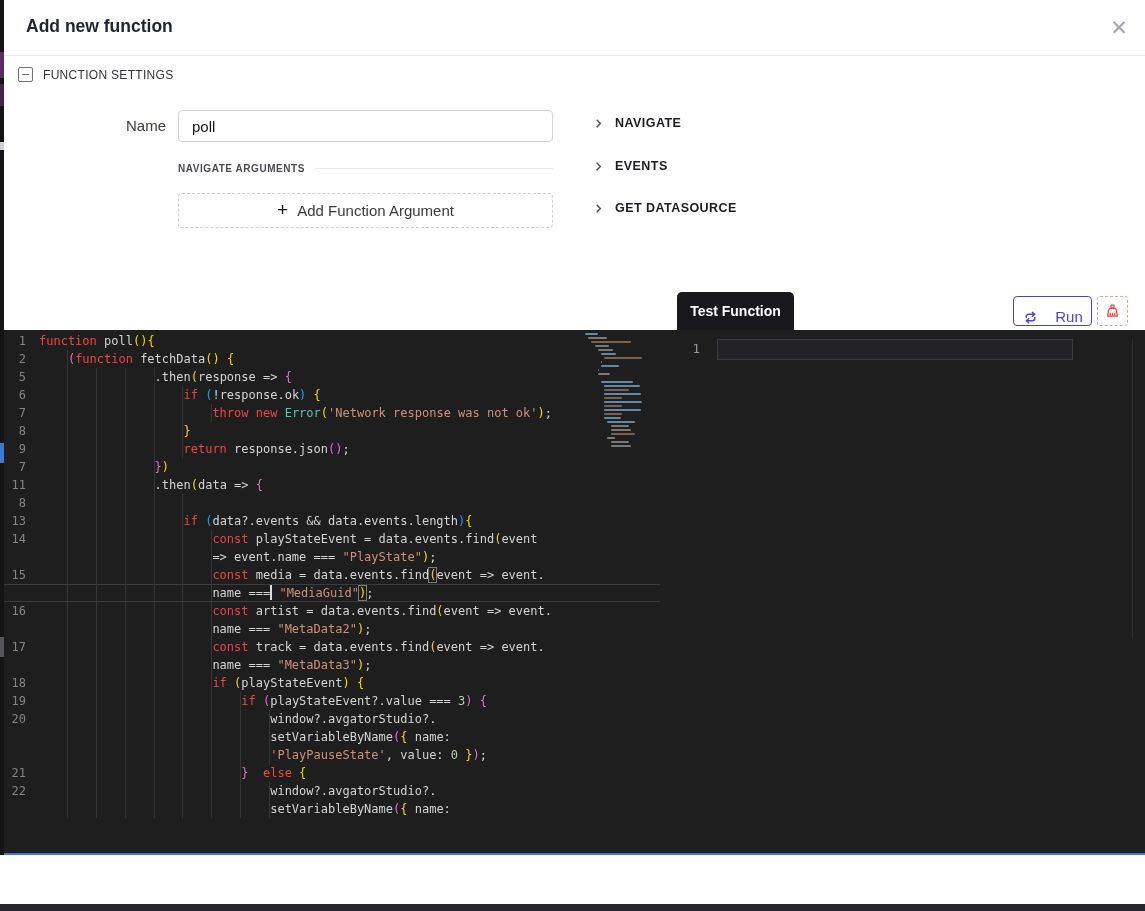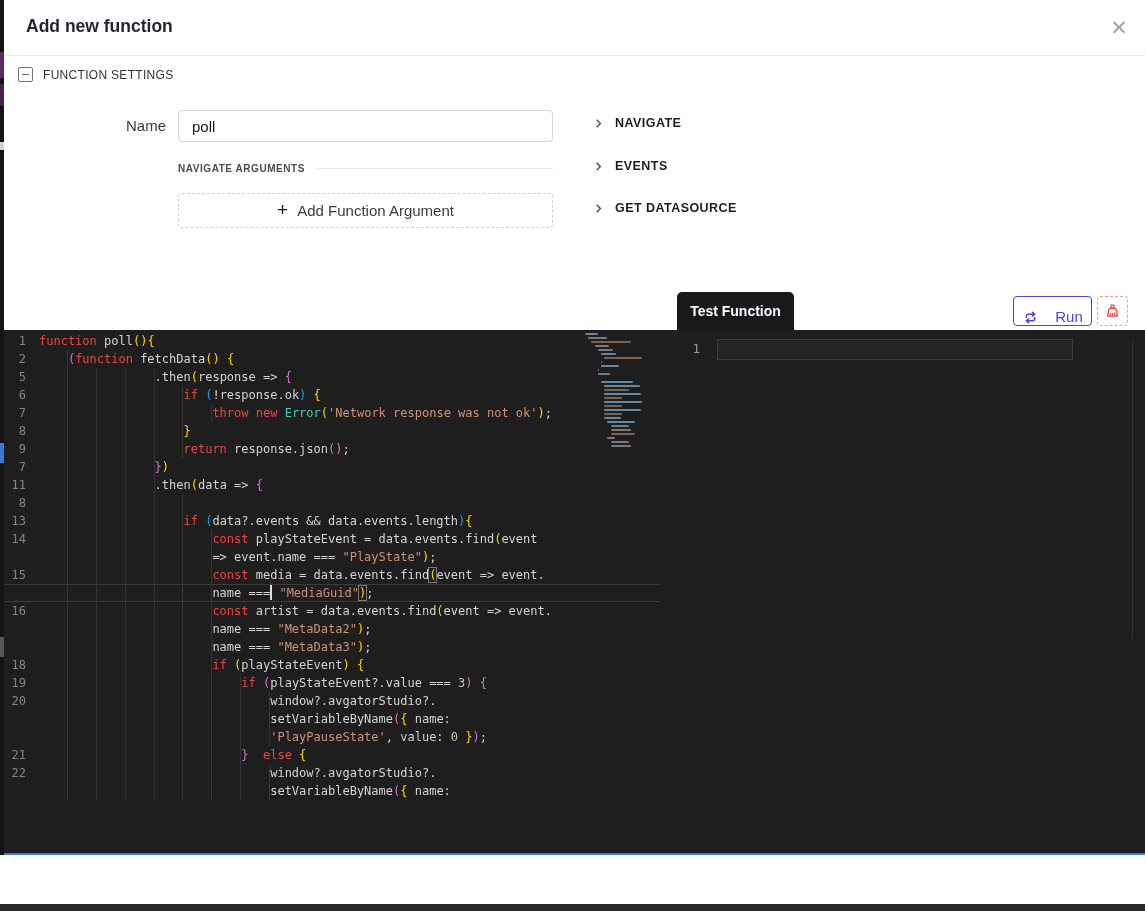--- a/index.html
+++ b/index.html
@@ -176,20 +176,21 @@
         <div class="code-row"><span class="ln">7</span><span class="ind" style="width: 16ch;"></span><span class="tk-b2">}</span><span class="tk-b1">)</span></div>
         <div class="code-row"><span class="ln">11</span><span class="ind" style="width: 16ch;"></span><span class="tk-d">.then</span><span class="tk-b1">(</span><span class="tk-d">data =&gt; </span><span class="tk-b2">{</span></div>
         <div class="code-row"><span class="ln">8</span><span class="ind" style="width: 20ch;"></span></div>
         <div class="code-row"><span class="ln">13</span><span class="ind" style="width: 20ch;"></span><span class="tk-k">if</span><span class="tk-d"> </span><span class="tk-b3">(</span><span class="tk-d">data?.events &amp;&amp; data.events.length</span><span class="tk-b3">)</span><span class="tk-b1">{</span></div>
         <div class="code-row"><span class="ln">14</span><span class="ind" style="width: 24ch;"></span><span class="tk-k">const</span><span class="tk-d"> playStateEvent = data.events.find</span><span class="tk-b1">(</span><span class="tk-d">event</span></div>
         <div class="code-row"><span class="ln"></span><span class="ind" style="width: 24ch;"></span><span class="tk-d">=&gt; event.name === </span><span class="tk-s">"PlayState"</span><span class="tk-b1">)</span><span class="tk-d">;</span></div>
         <div class="code-row"><span class="ln">15</span><span class="ind" style="width: 24ch;"></span><span class="tk-k">const</span><span class="tk-d"> media = data.events.find</span><span class="tk-bm">(</span><span class="tk-d">event =&gt; event.</span></div>
         <div class="code-row row-cur"><span class="ln"></span><span class="ind" style="width: 24ch;"></span><span class="tk-d">name ===</span><span class="tk-cur"></span><span class="tk-d"> </span><span class="tk-s">"MediaGuid"</span><span class="tk-bm">)</span><span class="tk-d">;</span></div>
         <div class="code-row"><span class="ln">16</span><span class="ind" style="width: 24ch;"></span><span class="tk-k">const</span><span class="tk-d"> artist = data.events.find</span><span class="tk-b1">(</span><span class="tk-d">event =&gt; event.</span></div>
         <div class="code-row"><span class="ln"></span><span class="ind" style="width: 24ch;"></span><span class="tk-d">name === </span><span class="tk-s">"MetaData2"</span><span class="tk-b1">)</span><span class="tk-d">;</span></div>
+        <div class="code-row"><span class="ln">17</span><span class="ind" style="width: 24ch;"></span><span class="tk-k">const</span><span class="tk-d"> track = data.events.find</span><span class="tk-b1">(</span><span class="tk-d">event =&gt; event.</span></div>
         <div class="code-row"><span class="ln"></span><span class="ind" style="width: 24ch;"></span><span class="tk-d">name === </span><span class="tk-s">"MetaData3"</span><span class="tk-b1">)</span><span class="tk-d">;</span></div>
         <div class="code-row"><span class="ln">18</span><span class="ind" style="width: 24ch;"></span><span class="tk-k">if</span><span class="tk-d"> </span><span class="tk-b1">(</span><span class="tk-d">playStateEvent</span><span class="tk-b1">)</span><span class="tk-d"> </span><span class="tk-b1">{</span></div>
         <div class="code-row"><span class="ln">19</span><span class="ind" style="width: 28ch;"></span><span class="tk-k">if</span><span class="tk-d"> </span><span class="tk-b2">(</span><span class="tk-d">playStateEvent?.value === </span><span class="tk-n">3</span><span class="tk-b2">)</span><span class="tk-d"> </span><span class="tk-b2">{</span></div>
         <div class="code-row"><span class="ln">20</span><span class="ind" style="width: 32ch;"></span><span class="tk-d">window?.avgatorStudio?.</span></div>
         <div class="code-row"><span class="ln"></span><span class="ind" style="width: 32ch;"></span><span class="tk-d">setVariableByName</span><span class="tk-b2">(</span><span class="tk-b1">{</span><span class="tk-d"> name:</span></div>
         <div class="code-row"><span class="ln"></span><span class="ind" style="width: 32ch;"></span><span class="tk-s">'PlayPauseState'</span><span class="tk-d">, value: </span><span class="tk-n">0</span><span class="tk-d"> </span><span class="tk-b1">}</span><span class="tk-b2">)</span><span class="tk-d">;</span></div>
         <div class="code-row"><span class="ln">21</span><span class="ind" style="width: 28ch;"></span><span class="tk-b2">}</span><span class="tk-d">  </span><span class="tk-k">else</span><span class="tk-d"> </span><span class="tk-b1">{</span></div>
         <div class="code-row"><span class="ln">22</span><span class="ind" style="width: 32ch;"></span><span class="tk-d">window?.avgatorStudio?.</span></div>
         <div class="code-row"><span class="ln"></span><span class="ind" style="width: 32ch;"></span><span class="tk-d">setVariableByName</span><span class="tk-b2">(</span><span class="tk-b1">{</span><span class="tk-d"> name:</span></div>
       </div>

